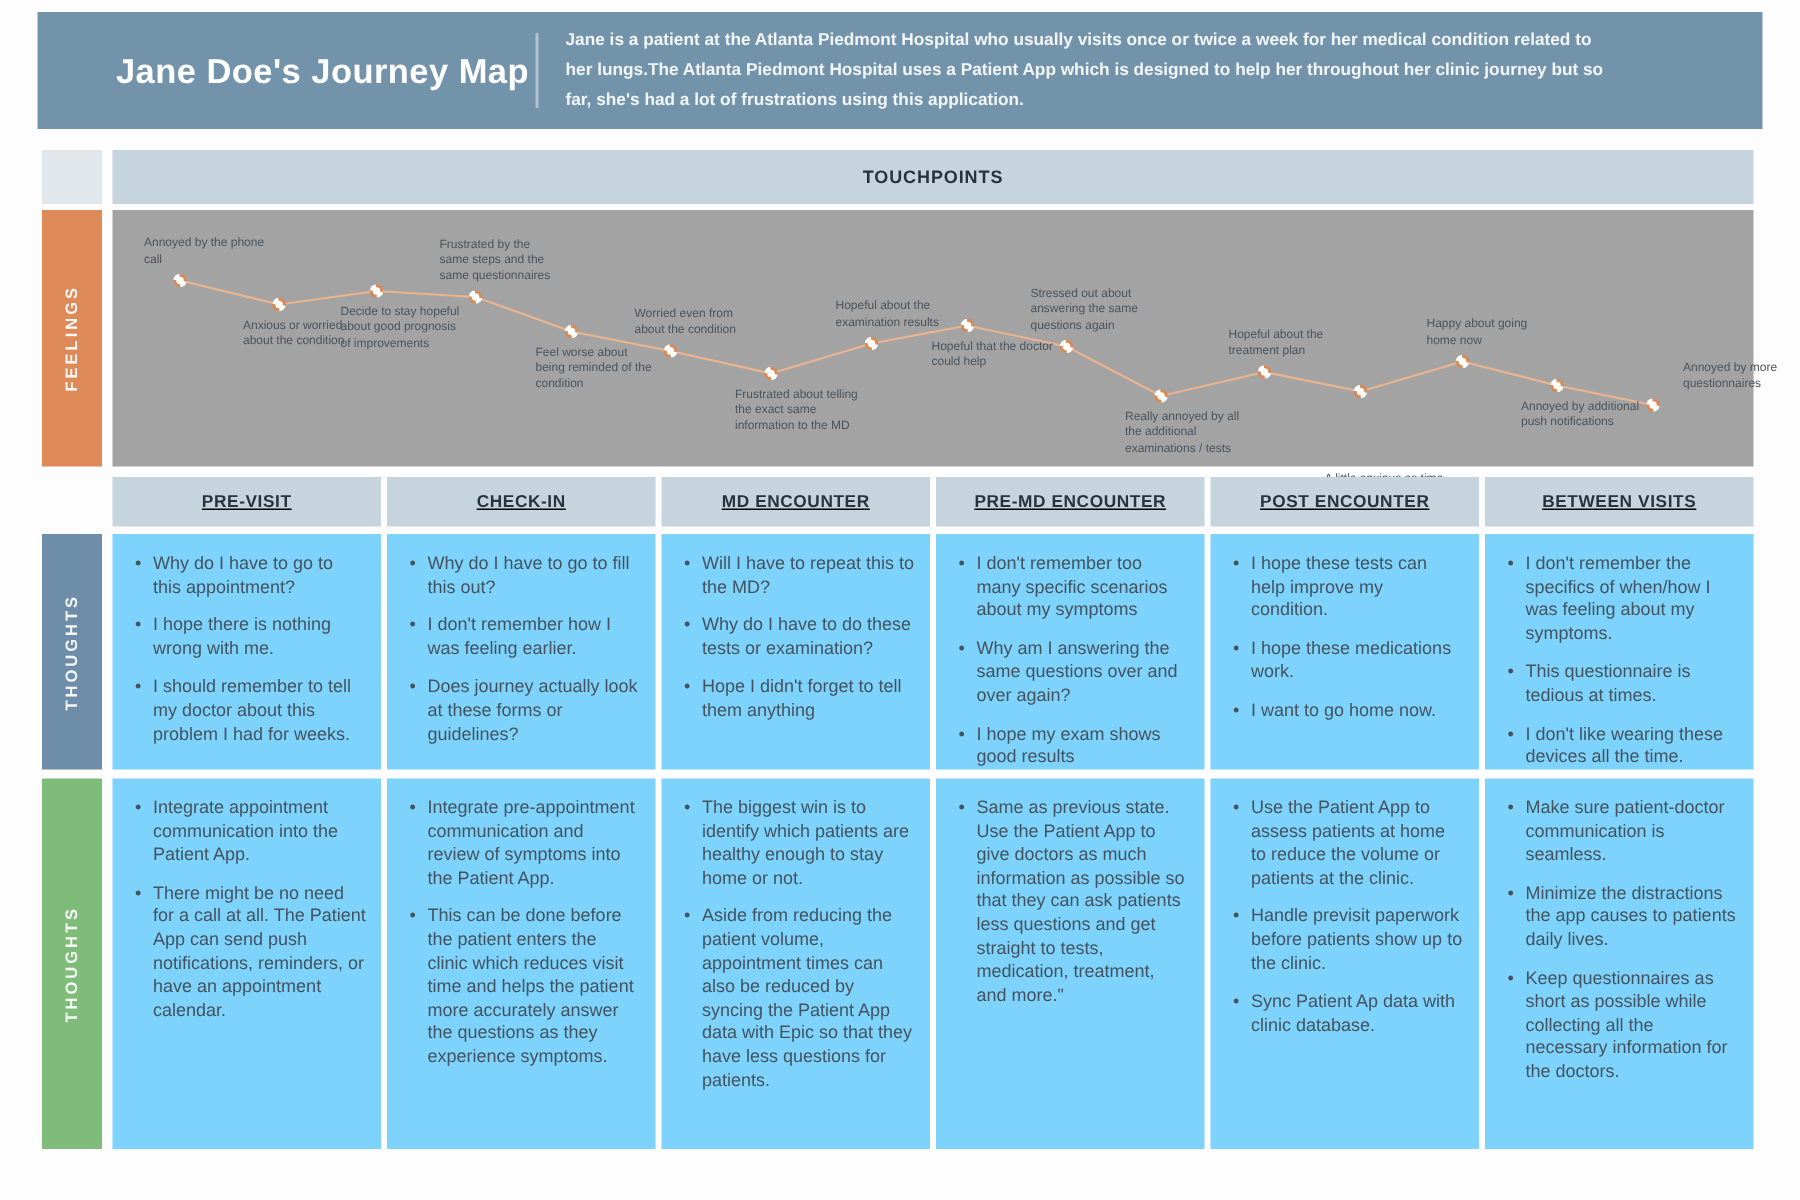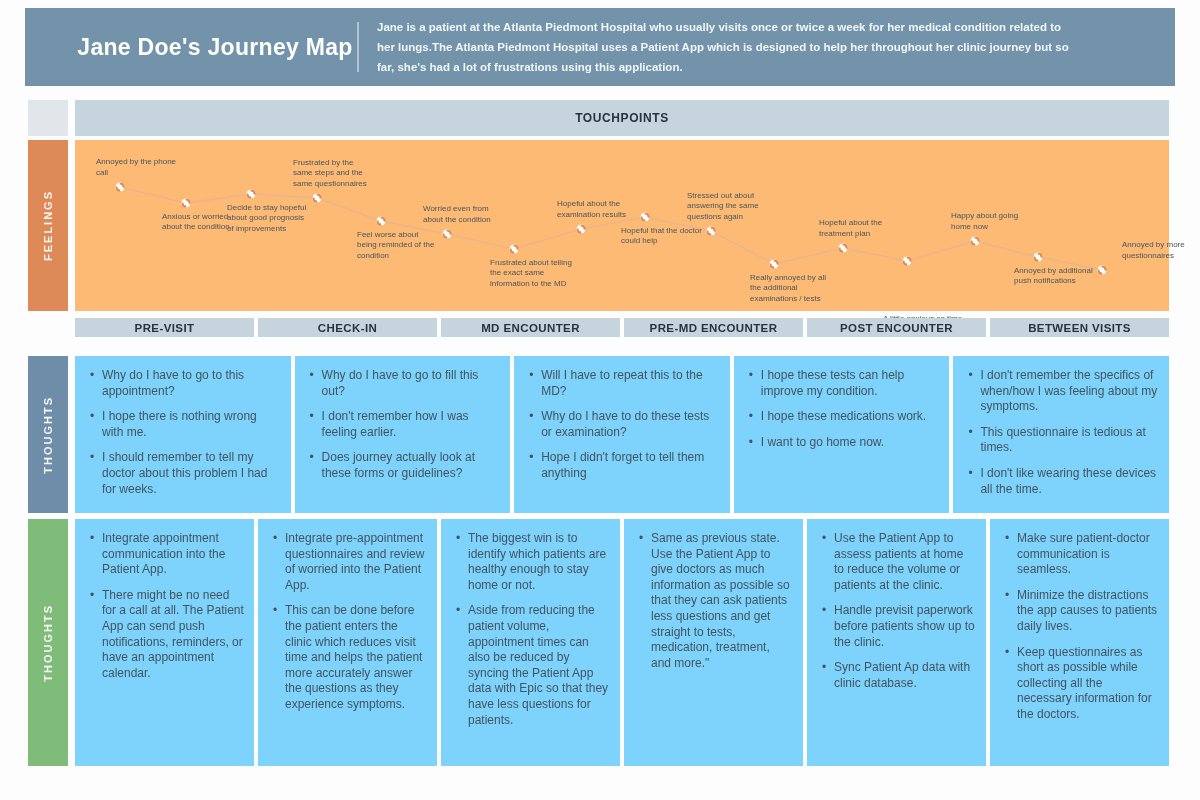--- a/index.html
+++ b/index.html
@@ -46,34 +46,34 @@
   .side-label span{
     writing-mode:vertical-rl;transform:rotate(180deg);
     color:rgba(255,255,255,.92);font-size:11px;font-weight:700;letter-spacing:2px;
   }
   .side-feelings{top:140px;height:171px;background:#DE8A58;}
   .side-thoughts1{top:356px;height:157px;background:#6E8DA8;}
   .side-thoughts2{top:519px;height:247px;background:#80BC79;}
 
   
   #feelings-chart{
-    left:75px;top:140px;width:1094px;height:171px;background:#fdba74;
+    left:75px;top:140px;width:1094px;height:171px;background:#a3a3a3;
   }
   #feelings-chart svg{position:absolute;left:0;top:0;width:100%;height:100%;}
   .dot{
     position:absolute;width:9px;height:9px;box-sizing:border-box;
     border:2px dashed #D98A56;border-radius:50%;background:#fff;
     transform:translate(-50%,-50%);
   }
   .pt-label{
     position:absolute;width:82px;font-size:8px;line-height:1.3;color:#49545D;
   }
 
   
-  .stages{top:318px;height:19px;}
+  .stages{top:318px;height:33px;text-decoration:underline;}
   .stage-cell{
     flex:1;background:#C6D4DD;display:flex;align-items:center;justify-content:center;
     color:#25343E;font-size:11.5px;font-weight:700;letter-spacing:.4px;text-align:center;
   }
 
   
   .cellsrow{align-items:stretch;}
   .row-thoughts1{top:356px;height:157px;}
   .row-thoughts2{top:519px;height:247px;}
   .tcell{
@@ -158,41 +158,46 @@
       <li>Why do I have to go to fill this out?</li>
       <li>I don't remember how I was feeling earlier.</li>
       <li>Does journey actually look at these forms or guidelines?</li>
     </ul>
   <ul class="tcell">
       <li>Will I have to repeat this to the MD?</li>
       <li>Why do I have to do these tests or examination?</li>
       <li>Hope I didn't forget to tell them anything</li>
     </ul>
   <ul class="tcell">
+      <li>I don't remember too many specific scenarios about my symptoms</li>
+      <li>Why am I answering the same questions over and over again?</li>
+      <li>I hope my exam shows good results</li>
+    </ul>
+  <ul class="tcell">
       <li>I hope these tests can help improve my condition.</li>
       <li>I hope these medications work.</li>
       <li>I want to go home now.</li>
     </ul>
   <ul class="tcell">
       <li>I don't remember the specifics of when/how I was feeling about my symptoms.</li>
       <li>This questionnaire is tedious at times.</li>
       <li>I don't like wearing these devices all the time.</li>
     </ul>
 </div>
 
 <div class="abs sidecell side-label side-thoughts2">
   <span>THOUGHTS</span>
 </div>
 <div class="abs contentrow cellsrow row-thoughts2">
   <ul class="tcell">
       <li>Integrate appointment communication into the Patient App.</li>
       <li>There might be no need for a call at all. The Patient App can send push notifications, reminders, or have an appointment calendar.</li>
     </ul>
   <ul class="tcell">
-      <li>Integrate pre-appointment questionnaires and review of worried into the Patient App.</li>
+      <li>Integrate pre-appointment communication and review of symptoms into the Patient App.</li>
       <li>This can be done before the patient enters the clinic which reduces visit time and helps the patient more accurately answer the questions as they experience symptoms.</li>
     </ul>
   <ul class="tcell">
       <li>The biggest win is to identify which patients are healthy enough to stay home or not.</li>
       <li>Aside from reducing the patient volume, appointment times can also be reduced by syncing the Patient App data with Epic so that they have less questions for patients.</li>
     </ul>
   <ul class="tcell">
       <li>Same as previous state. Use the Patient App to give doctors as much information as possible so that they can ask patients less questions and get straight to tests, medication, treatment, and more."</li>
     </ul>
   <ul class="tcell">

